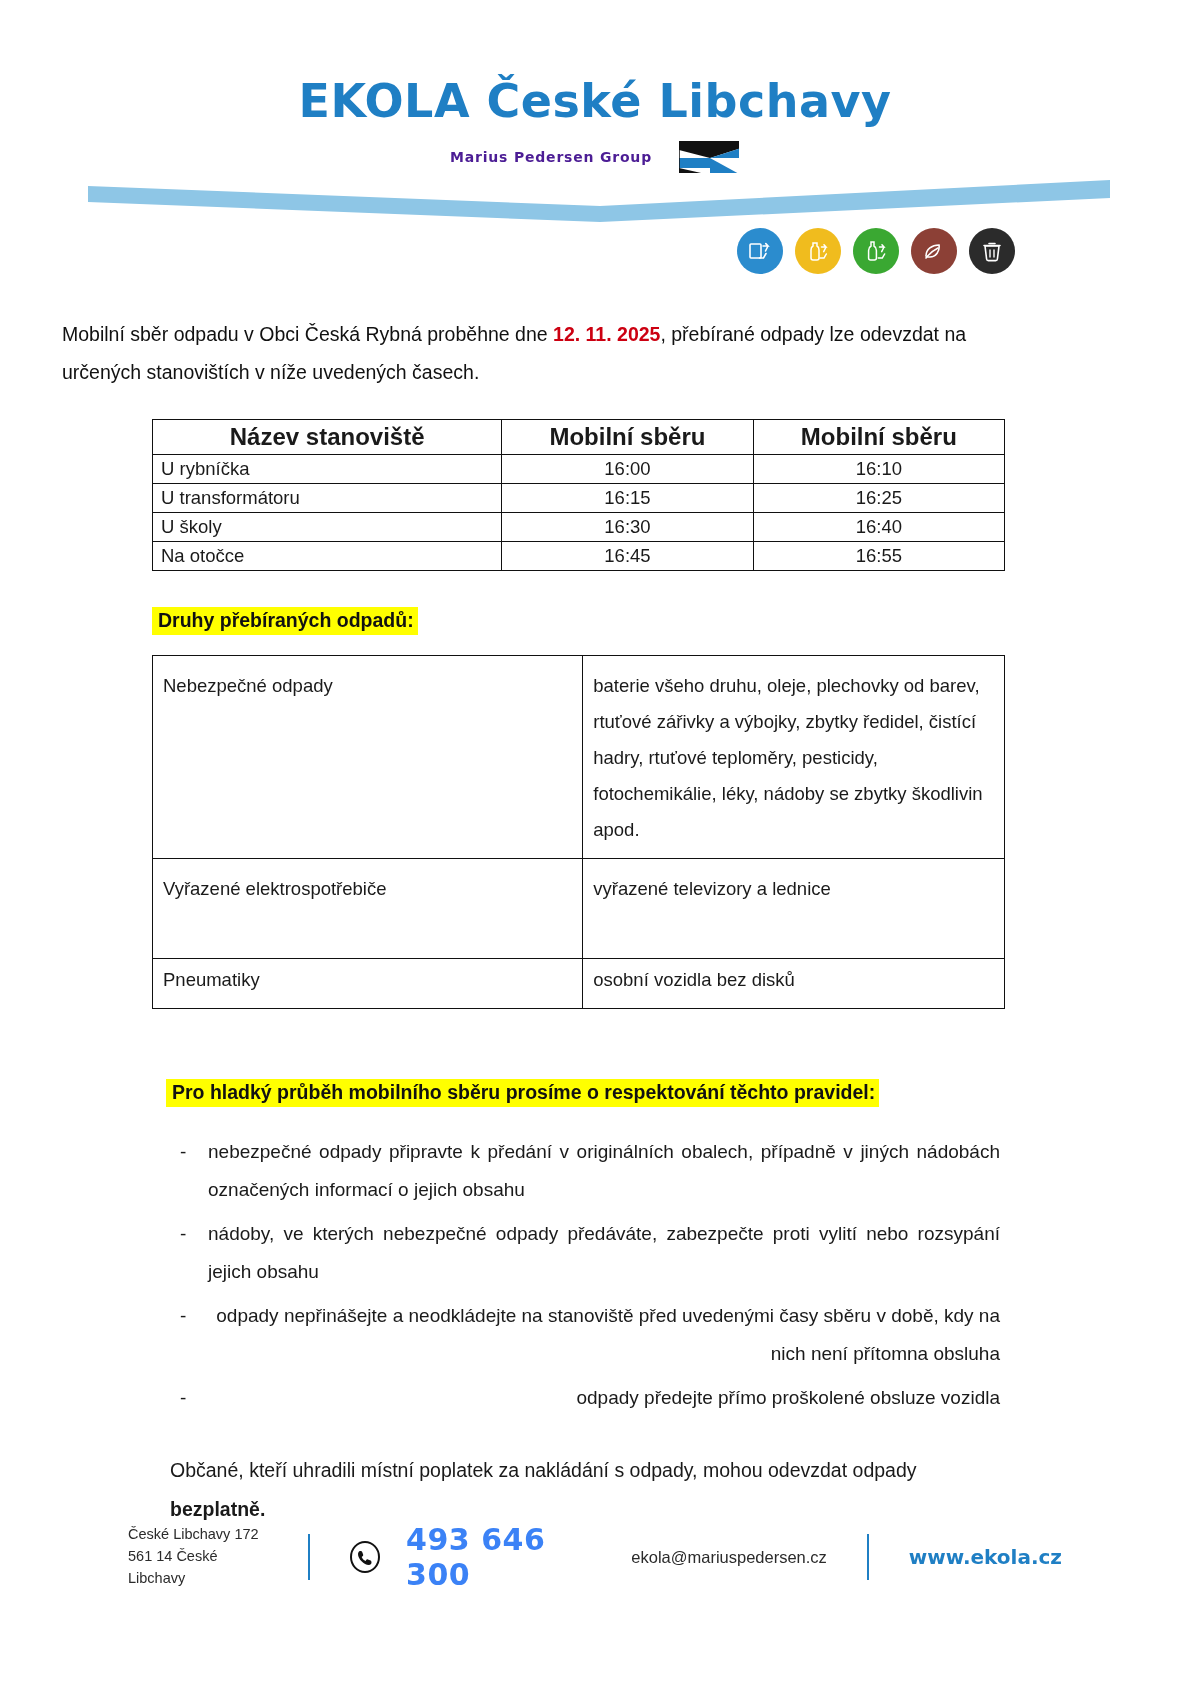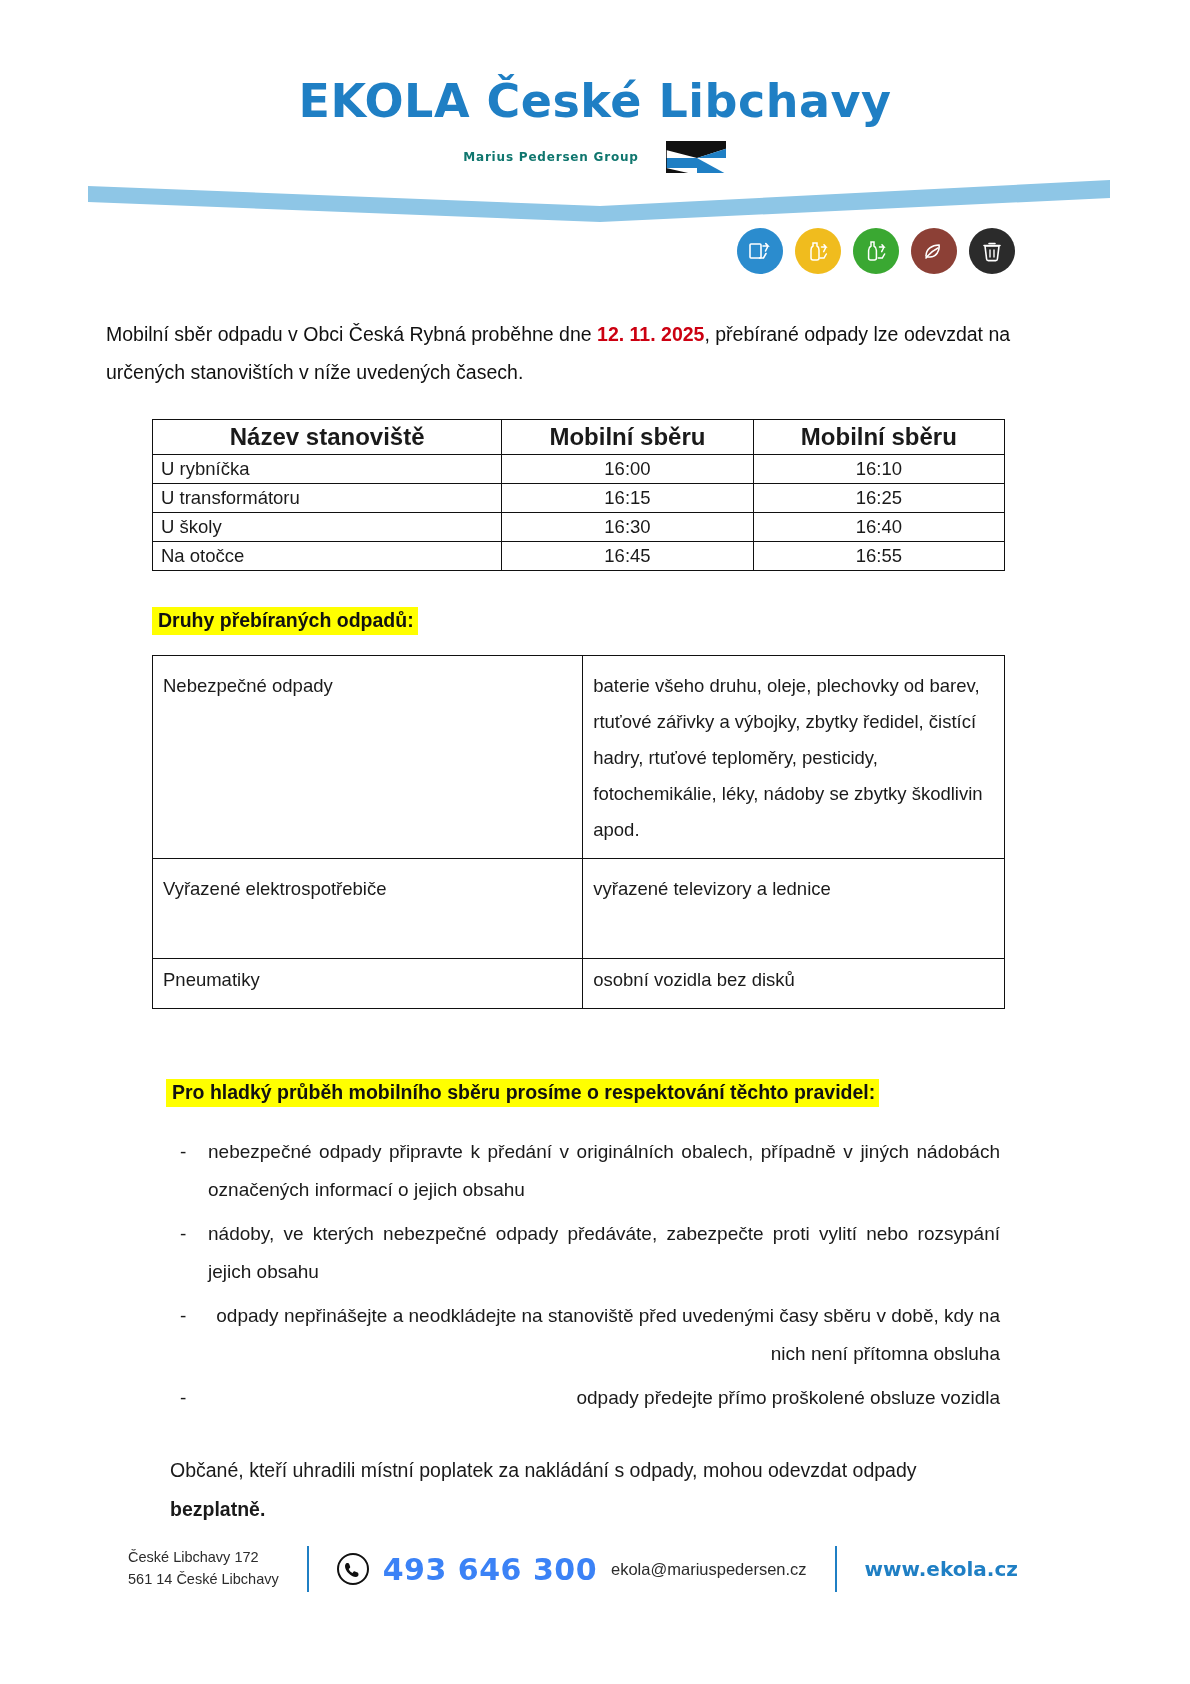--- a/index.html
+++ b/index.html
@@ -30,23 +30,23 @@
     font-family: "DejaVu Sans", sans-serif;
   }
   .brand-sub-row {
     display: flex;
     align-items: center;
     justify-content: center;
     gap: 26px;
     margin-top: 16px;
   }
   .brand-sub {
-    font-size: 12px;
-    font-weight: bold;
-    color: #0f766e;
+    font-size: 14px;
+    font-weight: bold;
+    color: #4c1d95;
     letter-spacing: 0.8px;
     font-family: "DejaVu Sans", sans-serif;
   }
   .mp-mark {
     width: 62px;
     height: 34px;
     position: relative;
     overflow: hidden;
     background: #ffffff;
     border: 1px solid #ffffff;
@@ -75,21 +75,21 @@
     justify-content: center;
   }
 
   
   .content {
     position: absolute;
     left: 0; right: 0;
     top: 300px;
   }
   .intro {
-    margin: 15px 150px 0 106px;
+    margin: 15px 150px 0 62px;
     font-size: 19.5px;
     line-height: 1.95;
     color: #111;
   }
   .date-red {
     color: #cc0011;
     font-weight: bold;
   }
 
   
@@ -174,21 +174,21 @@
   .closing b { font-weight: bold; }
 
   
   .footer {
     position: absolute;
     left: 0; right: 0;
     bottom: 92px;
     display: flex;
     align-items: center;
     padding: 0 128px 0 128px;
-    gap: 14px;
+    gap: 26px;
   }
   .footer-addr {
     font-size: 14.5px;
     line-height: 1.5;
     color: #2b2b2b;
   }
   .vline {
     width: 2px;
     height: 46px;
     background: #1f7fc4;

